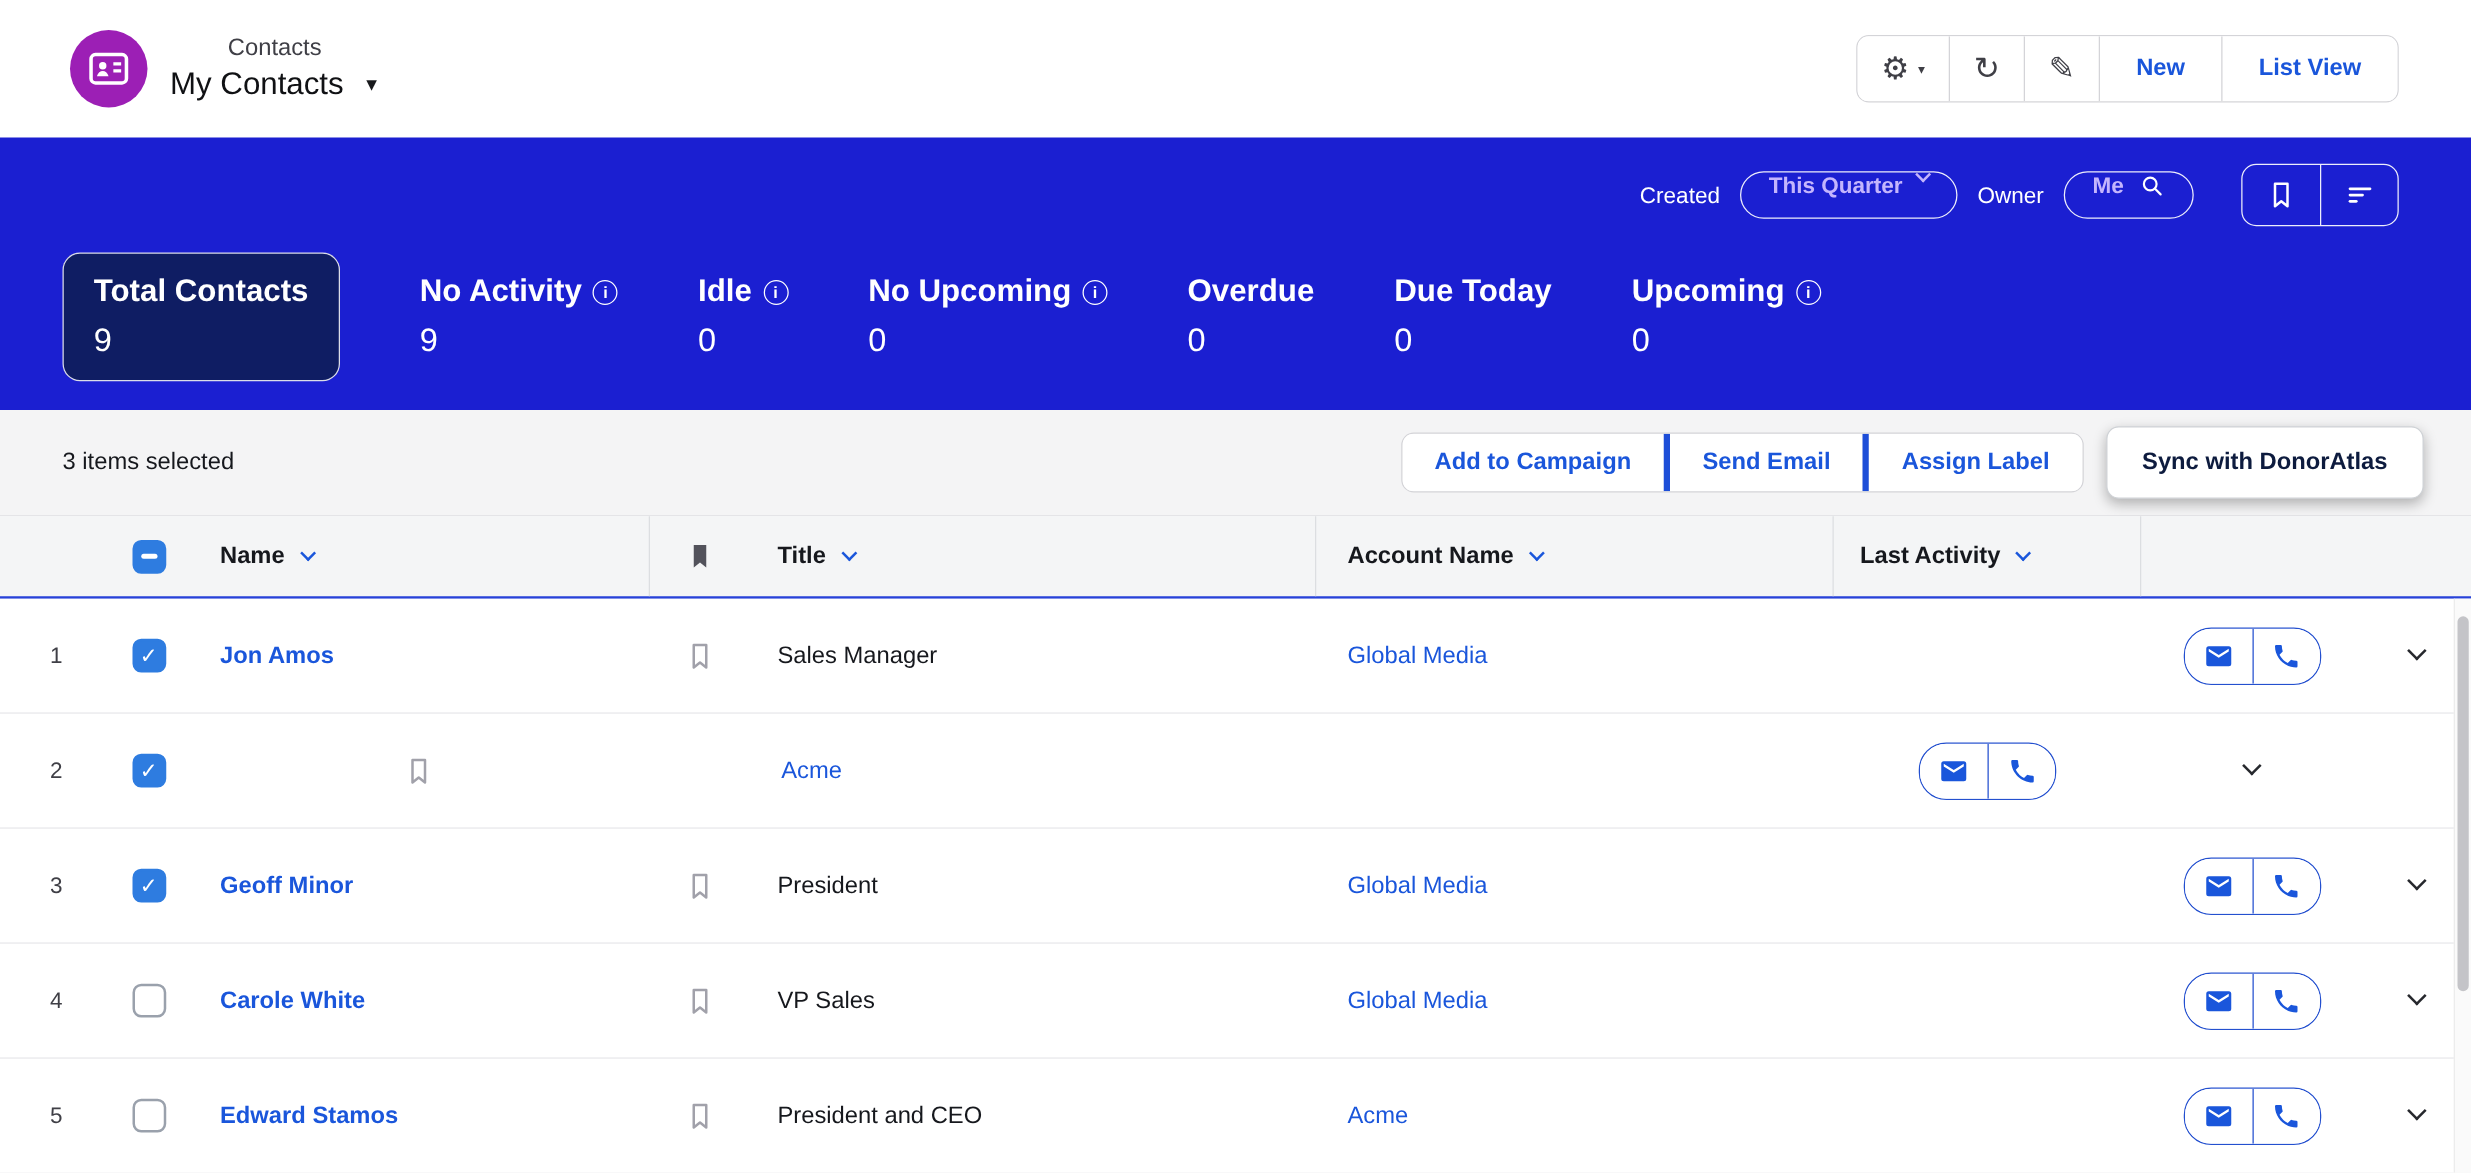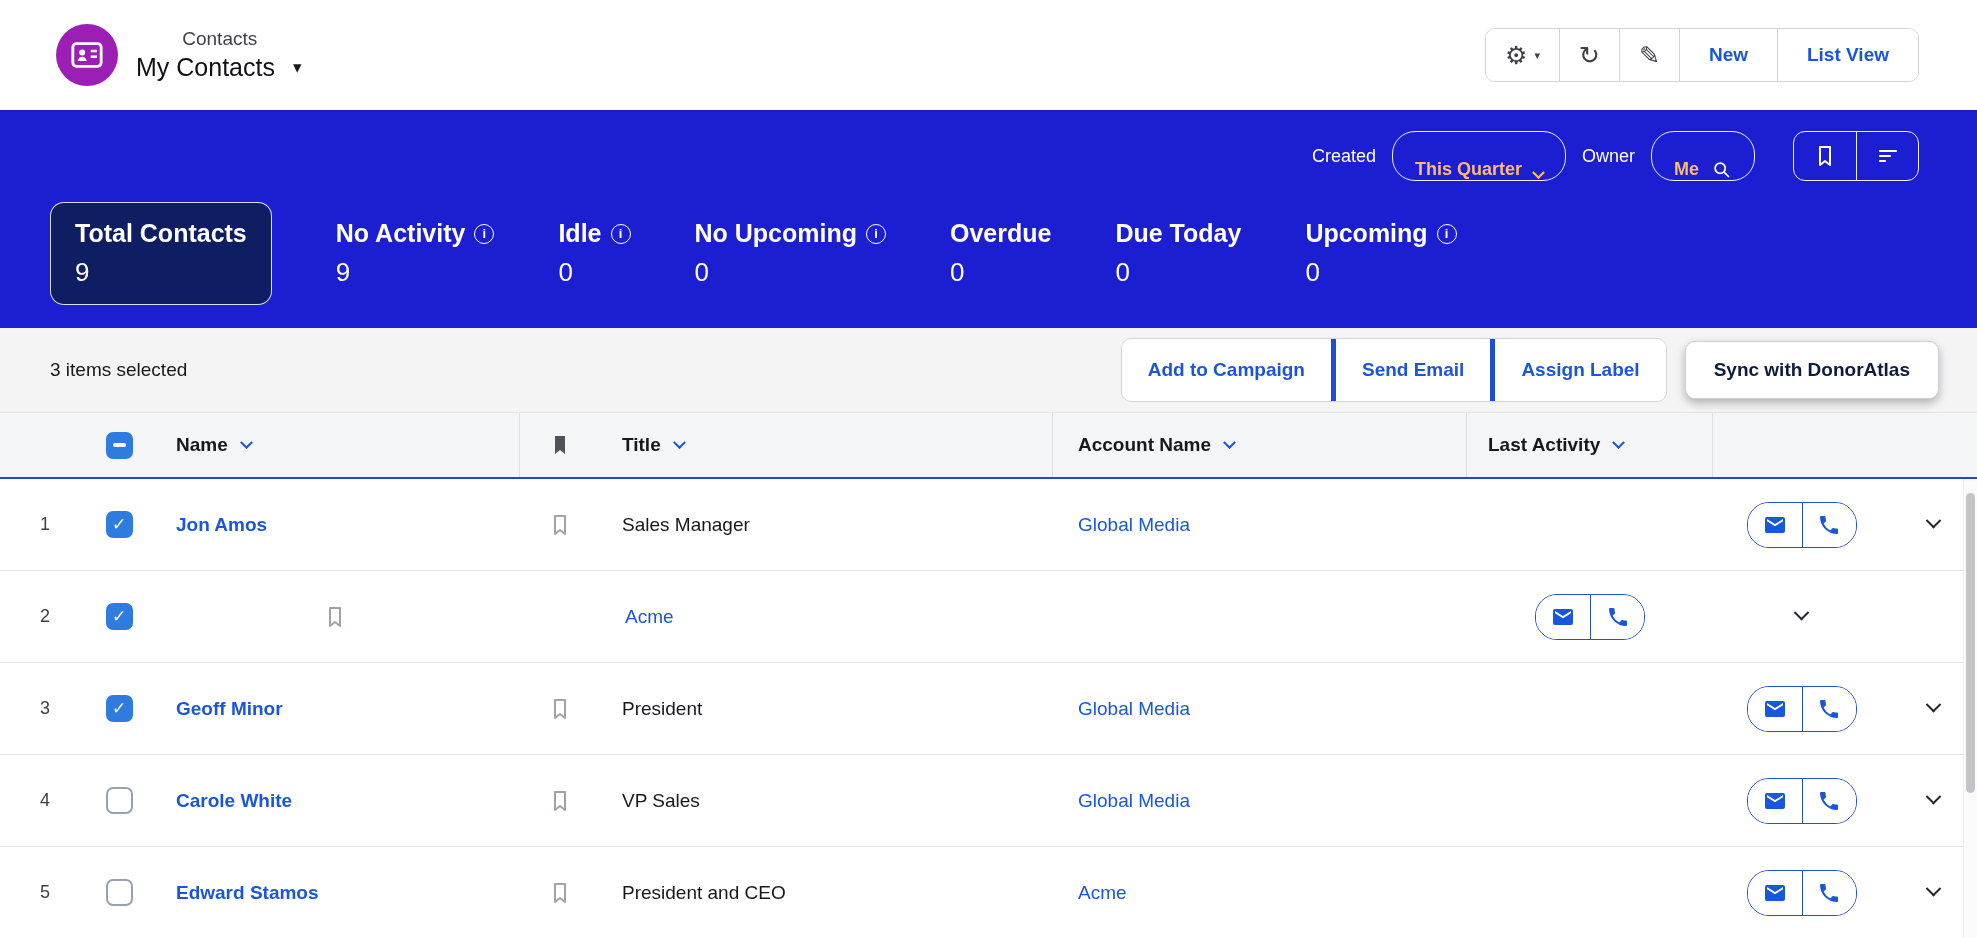--- a/index.html
+++ b/index.html
@@ -23,23 +23,23 @@
     border:none;border-left:1px solid #d4d4d8;padding:0 19px;cursor:pointer;font:inherit;}
   .btn-group>button:first-child{border-left:none;}
   .icon-glyph{font-size:25px;color:#3f3f46;line-height:1;}
   .mini-caret{font-size:11px;color:#3f3f46;}
   .btn-text{color:#1a56db;font-weight:700;font-size:19px;padding:0 10px;}
 
   
   .banner{height:218px;background:#1b1fd1;padding:22px 58px 0 50px;color:#fff;}
   .filter-row{display:flex;align-items:center;justify-content:flex-end;gap:16px;height:48px;}
   .flabel{font-size:18px;color:#fff;}
-  .fpill{display:inline-flex;align-items:flex-end;gap:12px;padding:0 22px;height:50px;
+  .fpill{display:inline-flex;align-items:flex-start;gap:12px;padding:0 22px;height:38px;
     border:1.6px solid rgba(255,255,255,.92);border-radius:23px;background:transparent;
-    color:#fdba74;font-weight:700;font-size:18px;cursor:pointer;font-family:inherit;}
+    color:#c4b5fd;font-weight:700;font-size:18px;cursor:pointer;font-family:inherit;}
   .fpill svg{width:21px;height:21px;}
   .chev{display:inline-block;width:9px;height:9px;border-right:2.4px solid currentColor;
     border-bottom:2.4px solid currentColor;transform:rotate(45deg) translate(-2px,-2px);}
   .icon-pill-group{display:flex;margin-left:22px;border:1.6px solid rgba(255,255,255,.92);
     border-radius:12px;overflow:hidden;height:50px;}
   .icon-pill-group button{width:62px;background:transparent;border:none;cursor:pointer;
     display:flex;align-items:center;justify-content:center;}
   .icon-pill-group button + button{border-left:1.6px solid rgba(255,255,255,.92);}
   .icon-pill-group svg{width:24px;height:24px;}
   .kpi-row{display:flex;align-items:center;gap:64px;margin-top:22px;}
@@ -50,21 +50,21 @@
   .kpi-label{font-size:25px;font-weight:600;color:#fff;white-space:nowrap;}
   .info-icon{width:20px;height:20px;border:1.5px solid #fff;border-radius:50%;color:#fff;
     font-size:13px;display:inline-flex;align-items:center;justify-content:center;font-weight:600;}
   .kpi-value{font-size:26px;color:#fff;margin-top:9px;}
 
   
   .actionbar{height:85px;background:#f4f4f5;border-bottom:1px solid #e4e4e7;
     display:flex;align-items:center;justify-content:space-between;padding:0 38px 0 50px;}
   .sel-text{font-size:19px;color:#16181d;}
   .action-right{display:flex;align-items:center;gap:18px;}
-  .action-group{display:flex;border:1px solid #d4d4d8;border-radius:10px;overflow:hidden;height:64px;}
+  .action-group{display:flex;border:1px solid #d4d4d8;border-radius:10px;overflow:hidden;height:48px;}
   .action-group button{background:#fff;border:none;border-left:5px solid #1d4ed8;
     color:#1a56db;font-weight:700;font-size:19px;padding:0 26px;cursor:pointer;font-family:inherit;}
   .action-group button:first-child{border-left:none;}
   .sync-btn{background:#fff;border:1px solid #cfd2d6;border-radius:10px;height:58px;
     padding:0 28px;font-weight:700;font-size:19px;color:#0d1b3e;cursor:pointer;font-family:inherit;
     box-shadow:0 4px 10px rgba(0,0,0,.28);}
 
   
   .table{position:relative;}
   .thead,.trow{display:grid;grid-template-columns:88px 62px 370px 80px 453px 414px 246px 177px 1fr;

